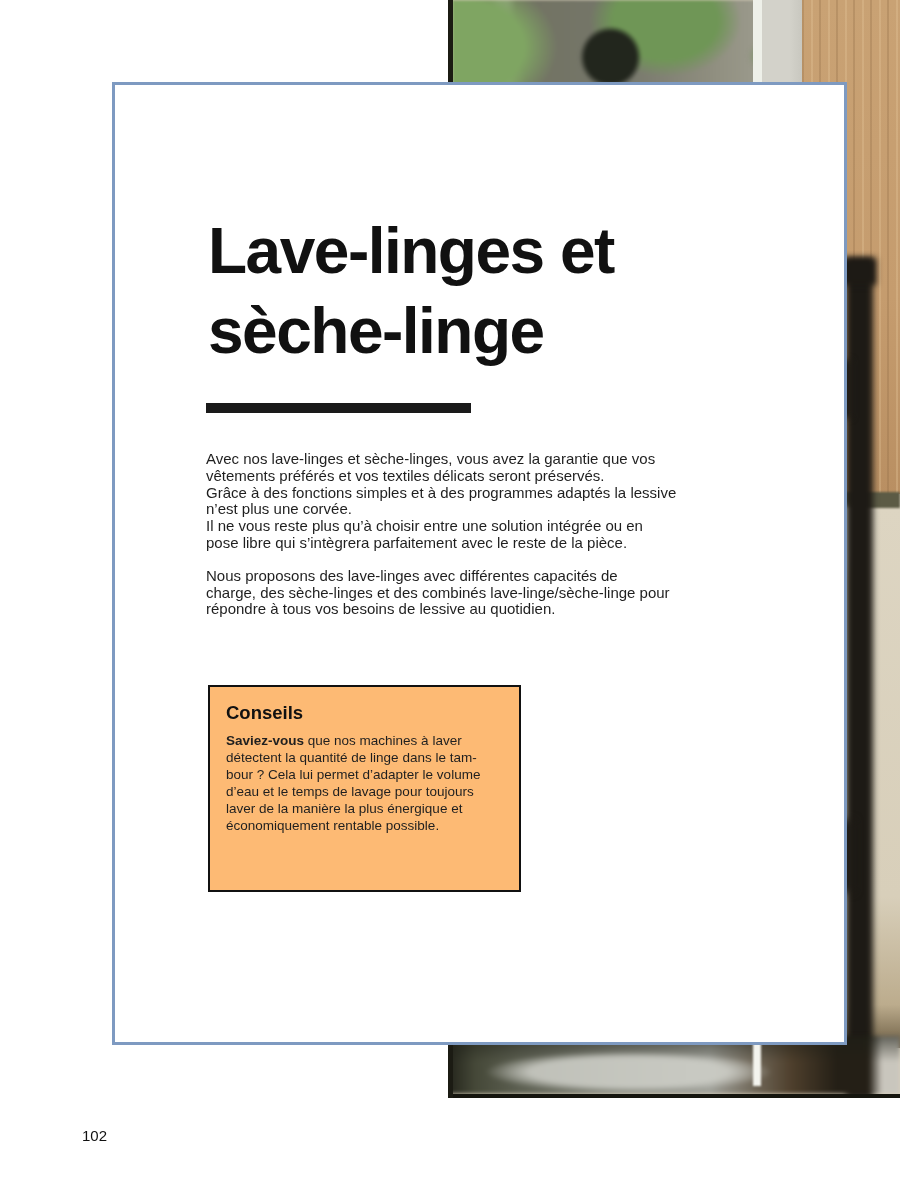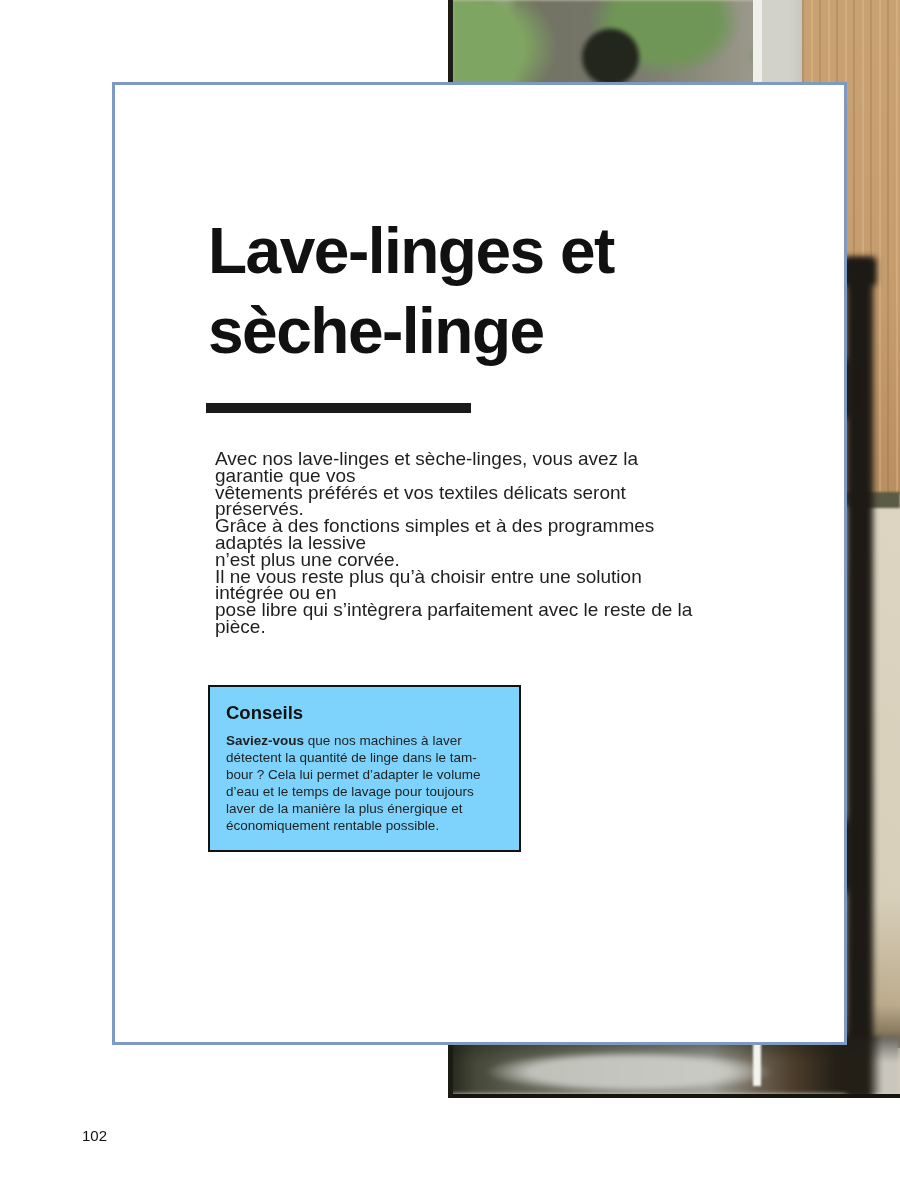--- a/index.html
+++ b/index.html
@@ -143,35 +143,35 @@
     white-space: pre-line;
   }
   .rule {
     position: absolute;
     left: 91px; top: 318px;
     width: 265px; height: 10px;
     background: #1a1a1a;
   }
   .intro {
     position: absolute;
-    left: 100px; top: 366px;
+    left: 91px; top: 366px;
     width: 490px;
-    font-size: 19px;
+    font-size: 15px;
     line-height: 16.8px;
     color: #1f1f1f;
   }
   .intro p { white-space: pre-line; }
   .intro p + p { margin-top: 16px; }
 
   .tips {
     position: absolute;
     left: 93px; top: 600px;
-    width: 313px; height: 167px;
+    width: 313px; height: 207px;
     border: 2px solid #111111;
-    background: #7dd3fc;
+    background: #fdba74;
     padding: 15px 8px 0 16px;
   }
   .tips h2 {
     font-size: 18.5px;
     line-height: 22px;
     font-weight: 700;
     color: #111111;
   }
   .tips .tips-text {
     margin-top: 8px;
@@ -221,20 +221,23 @@
 sèche-linge</h1>
     <div class="rule"></div>
 
     <div class="intro">
       <p>Avec nos lave-linges et sèche-linges, vous avez la garantie que vos
 vêtements préférés et vos textiles délicats seront préservés.
 Grâce à des fonctions simples et à des programmes adaptés la lessive
 n’est plus une corvée.
 Il ne vous reste plus qu’à choisir entre une solution intégrée ou en
 pose libre qui s’intègrera parfaitement avec le reste de la pièce.</p>
+      <p>Nous proposons des lave-linges avec différentes capacités de
+charge, des sèche-linges et des combinés lave-linge/sèche-linge pour
+répondre à tous vos besoins de lessive au quotidien.</p>
     </div>
 
     <aside class="tips">
       <h2>Conseils</h2>
       <p class="tips-text"><strong class="lead">Saviez-vous</strong><span> que nos machines à laver
 détectent la quantité de linge dans le tam-
 bour ? Cela lui permet d’adapter le volume
 d’eau et le temps de lavage pour toujours
 laver de la manière la plus énergique et
 économiquement rentable possible.</span></p>

